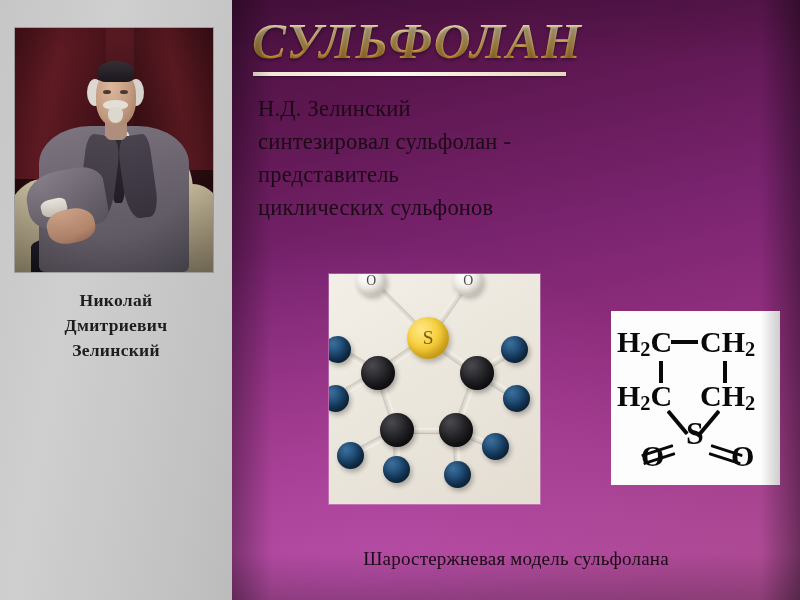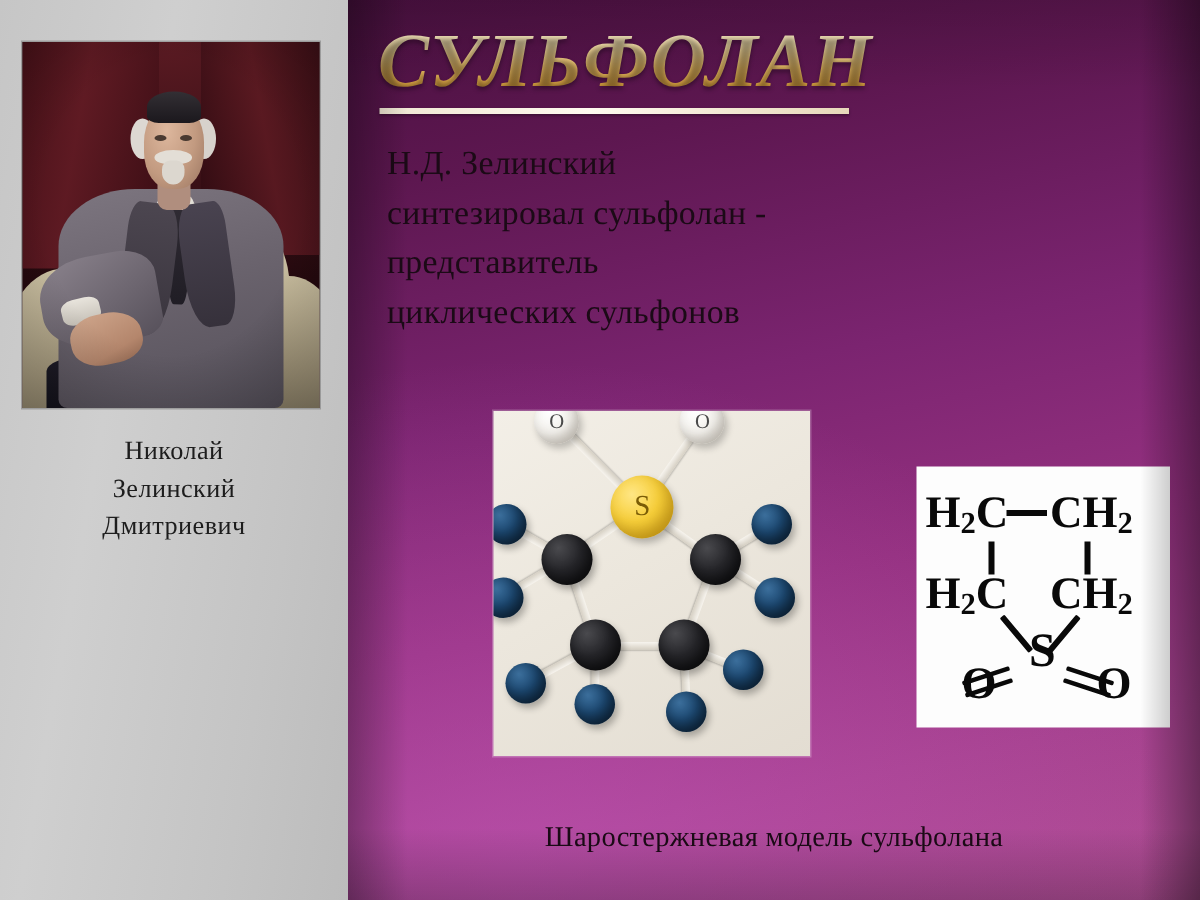--- a/index.html
+++ b/index.html
@@ -8,20 +8,21 @@
     width:800px;height:600px;overflow:hidden;
     font-family:"Liberation Serif", serif;
     background:#c9c9c9;
   }
   .slide{position:relative;width:800px;height:600px;overflow:hidden;}
 
   
   .sidebar{
     position:absolute;left:0;top:0;width:232px;height:600px;
     background:linear-gradient(100deg,#c6c6c6 0%,#cfcfcf 35%,#c4c4c4 75%,#bcbcbc 100%);
+    font-weight:bold;
   }
   .portrait-frame{
     position:absolute;left:15px;top:28px;width:198px;height:244px;
     background:#2a1418;overflow:hidden;
     box-shadow:0 0 0 1px rgba(120,120,120,.55);
   }
   .portrait{position:absolute;inset:0;}
 
   
   .p-bg{position:absolute;inset:0;
@@ -213,22 +214,22 @@
         <div class="p-eye-r"></div>
         <div class="p-mous"></div>
         <div class="p-beard"></div>
         <div class="p-cap"></div>
         <div class="p-shade"></div>
       </div>
     </div>
 
     <div class="portrait-caption">
       <span>Николай</span>
+      <span>Дмитриевич</span>
       <span>Зелинский</span>
-      <span>Дмитриевич</span>
     </div>
   </div>
 
   <div class="stage">
 
     <div class="title">СУЛЬФОЛАН</div>
     <div class="title-rule"></div>
 
     <div class="body-text">
       <span>Н.Д. Зелинский</span>

